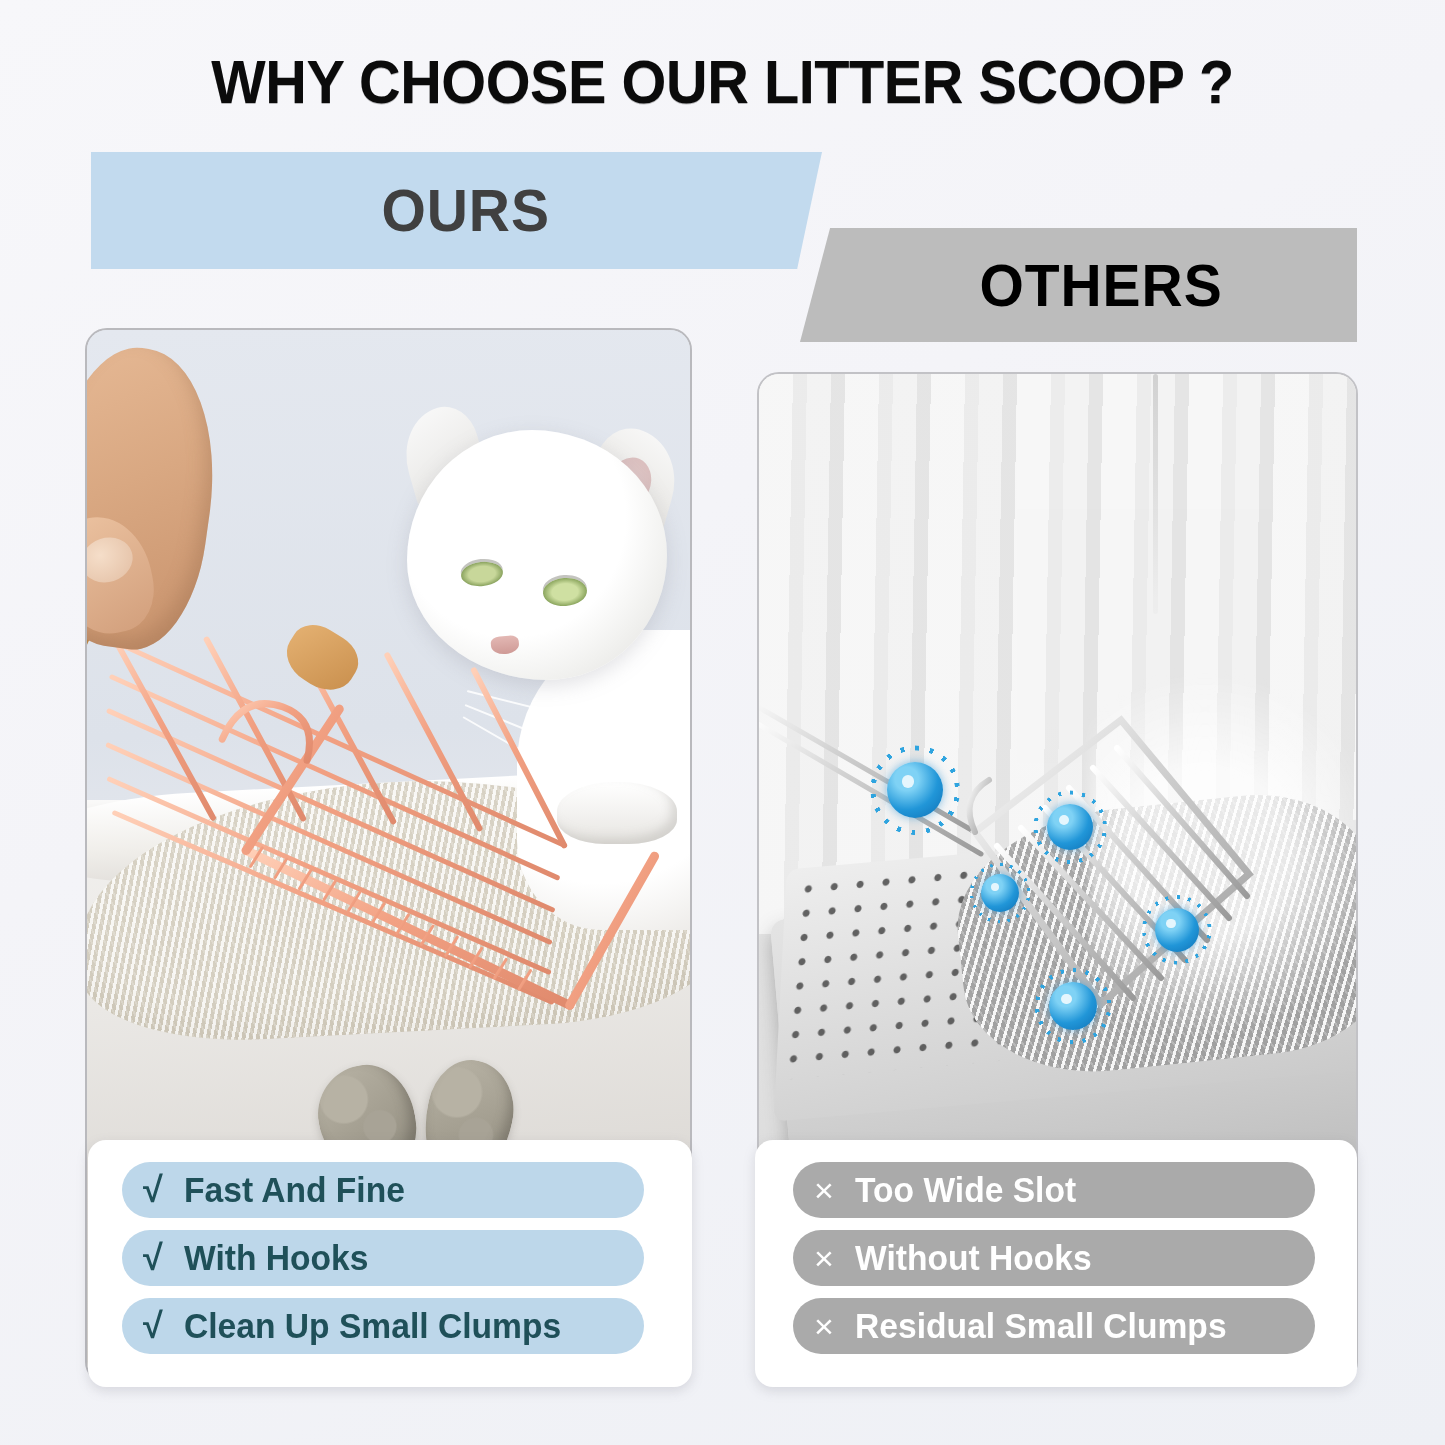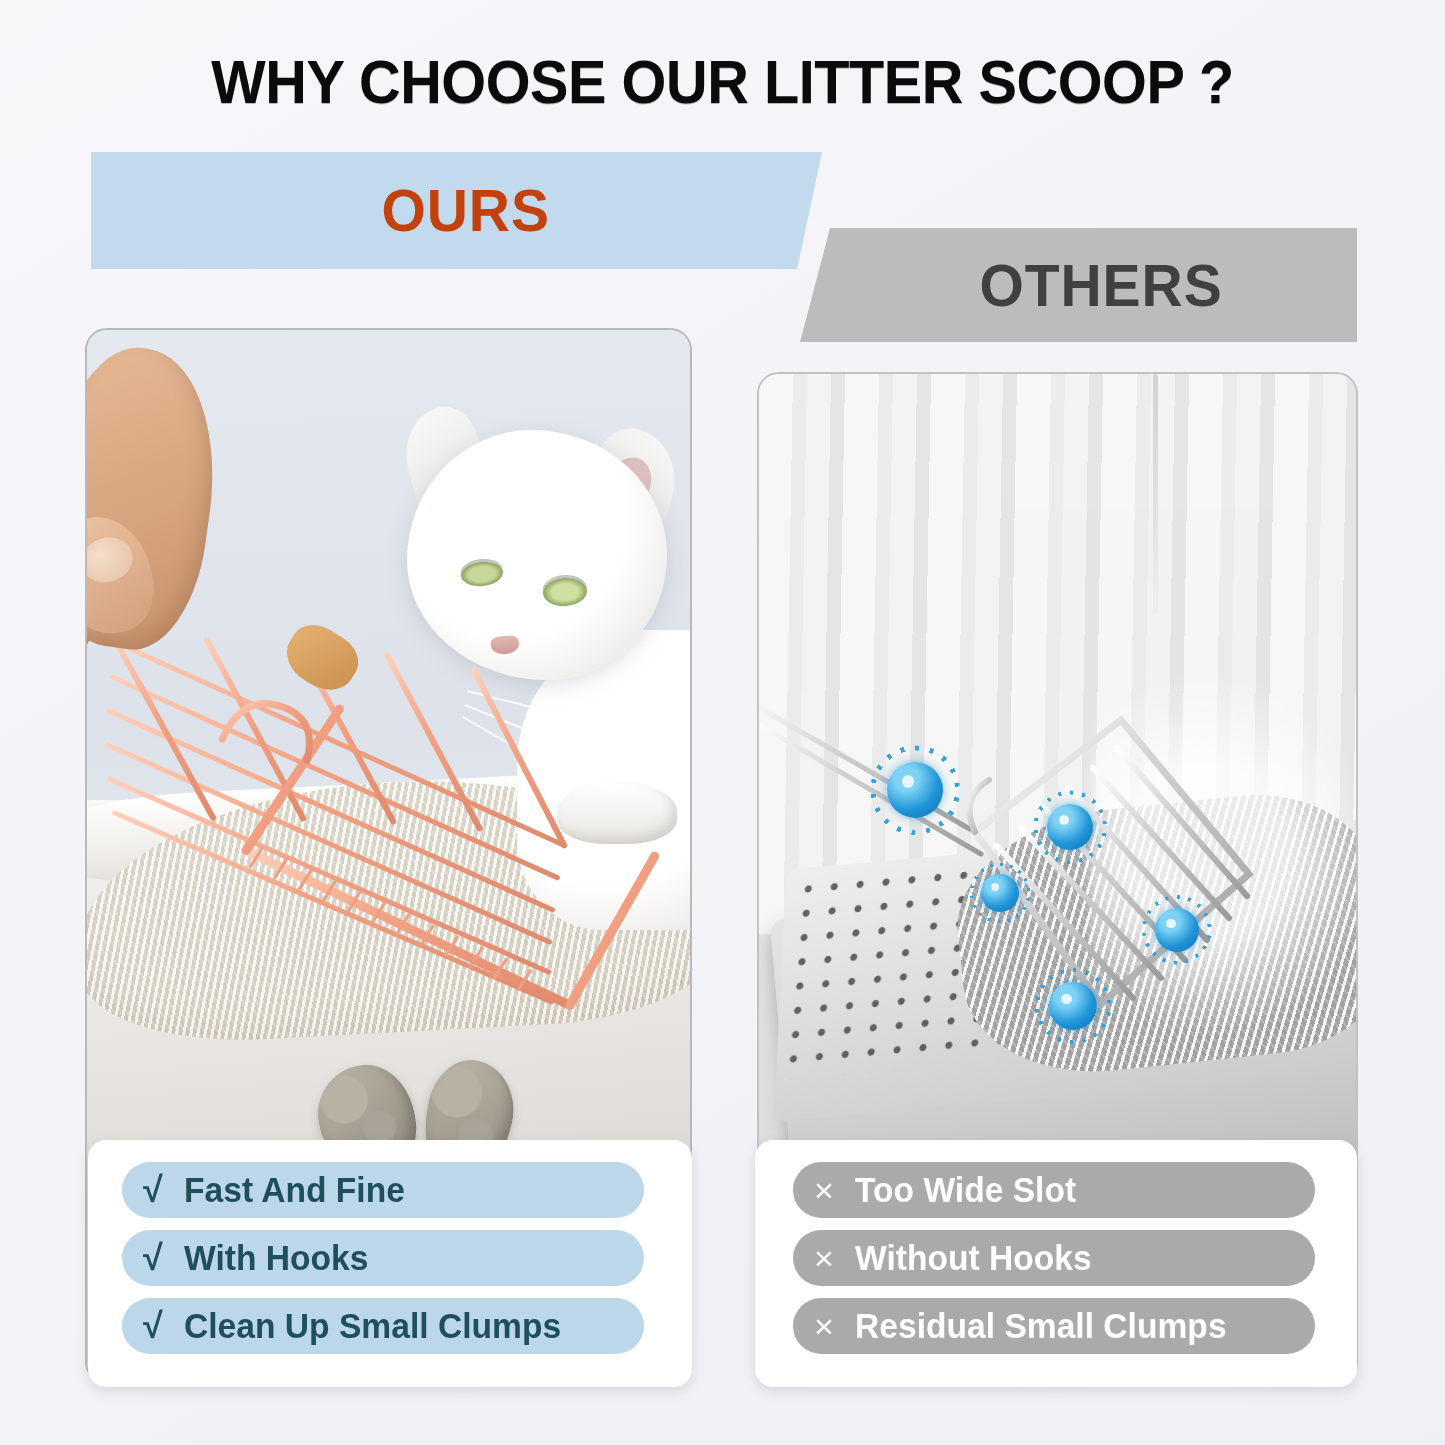--- a/index.html
+++ b/index.html
@@ -41,38 +41,38 @@
     font-weight: bold;
     box-sizing: border-box;
   }
   .banner-ours {
     left: 91px;
     top: 152px;
     width: 731px;
     height: 117px;
     background: #c2daee;
     clip-path: polygon(0 0, 100% 0, 96.6% 100%, 0 100%);
-    color: #c2410c;
+    color: #404040;
     font-size: 60px;
     letter-spacing: 1px;
     box-shadow: 0 2px 4px rgba(0,0,0,0.06);
     text-align: right;
   }
   .banner-ours .banner-label {
     margin-left: 18px;
     transform: scaleX(0.95);
   }
   .banner-others {
     left: 800px;
     top: 228px;
     width: 557px;
     height: 114px;
     background: #bcbcbc;
     clip-path: polygon(5.4% 0, 100% 0, 100% 100%, 0 100%);
-    color: #404040;
+    color: #000000;
     font-size: 60px;
     letter-spacing: 1px;
     box-shadow: 0 2px 4px rgba(0,0,0,0.07);
   }
   .banner-others .banner-label {
     margin-left: 46px;
     transform: scaleX(0.95);
   }
 
   

